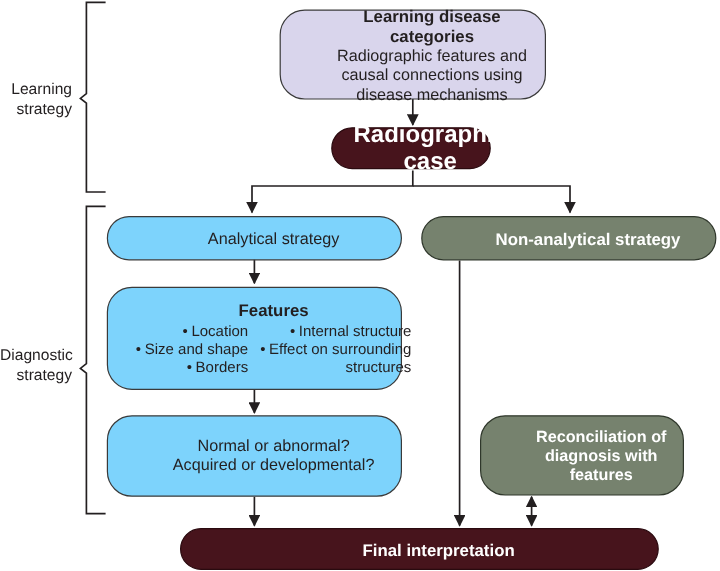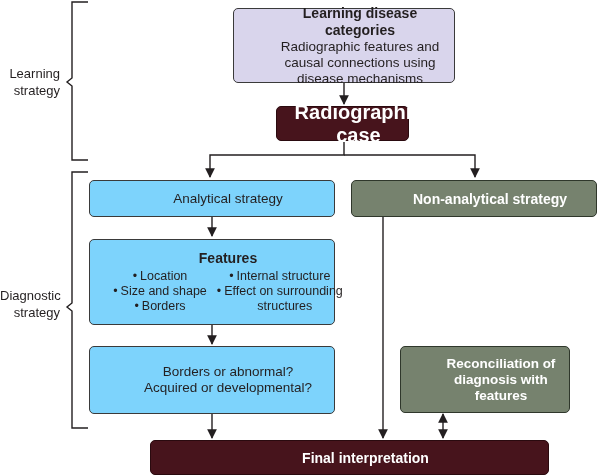--- a/index.html
+++ b/index.html
@@ -1,29 +1,29 @@
 <!DOCTYPE html>
 <html><head>
 <meta charset="utf-8">
 <style>
   html, body { margin: 0; padding: 0; background: #ffffff; }
   body { width: 600px; height: 476px; position: relative; overflow: hidden;
          font-family: "Liberation Sans", sans-serif; color: #231f20; }
   svg.wires { position: absolute; left: 0; top: 0; }
   .box { position: absolute; box-sizing: border-box; border: 1.5px solid #3a3a3a;
-         border-radius: 5px; display: flex; flex-direction: column;
+         border-radius: 21px; display: flex; flex-direction: column;
          align-items: center; justify-content: center; text-align: center; padding-left: 32px; }
   .lavender { background: #d9d5ec; }
   .lightblue { background: #7dd3fc; }
   .maroon { background: #47141c; color: #ffffff; font-weight: bold; border-color: #2a0a0f; }
   .green { background: #76826e; color: #ffffff; font-weight: bold; border-color: #2f372b; }
   .title { font-weight: bold; font-size: 14px; line-height: 17px; }
   .body { font-size: 13.5px; line-height: 16px; }
   .label { position: absolute; font-size: 13px; line-height: 17px; text-align: right; color: #231f20; }
-  .feat-grid { display: flex; gap: 10px; font-size: 12.5px; line-height: 15px; text-align: center; margin-top: 2px; }
+  .feat-grid { display: flex; gap: 10px; font-size: 12.5px; line-height: 15px; text-align: right; margin-top: 2px; }
   .feat-col div { white-space: nowrap; }
   .feat-col div::before { content: "\2022"; margin-right: 3px; }
   .feat-col div.cont::before { content: ""; margin-right: 10px; }
 </style>
 </head>
 <body>
 
 <svg class="wires" width="600" height="476">
   <defs>
     <marker id="ah" viewBox="0 0 10 10" refX="9" refY="5" markerWidth="7" markerHeight="7" orient="auto-start-reverse">
@@ -89,21 +89,21 @@
     </div>
     <div class="feat-col">
       <div>Internal structure</div>
       <div>Effect on surrounding</div>
       <div class="cont">structures</div>
     </div>
   </div>
 </div>
 
 <div class="box lightblue" style="left:89px; top:346px; width:246px; height:68px;">
-  <div class="body">Borders or abnormal?</div>
+  <div class="body">Normal or abnormal?</div>
   <div class="body">Acquired or developmental?</div>
 </div>
 
 <div class="box green" style="left:400px; top:346px; width:170px; height:67px; font-size:13.5px; line-height:16px;">
   <div>Reconciliation of</div>
   <div>diagnosis with features</div>
 </div>
 
 <div class="box maroon" style="left:150px; top:440px; width:399px; height:35px; font-size:14px;">
   <div>Final interpretation</div>

